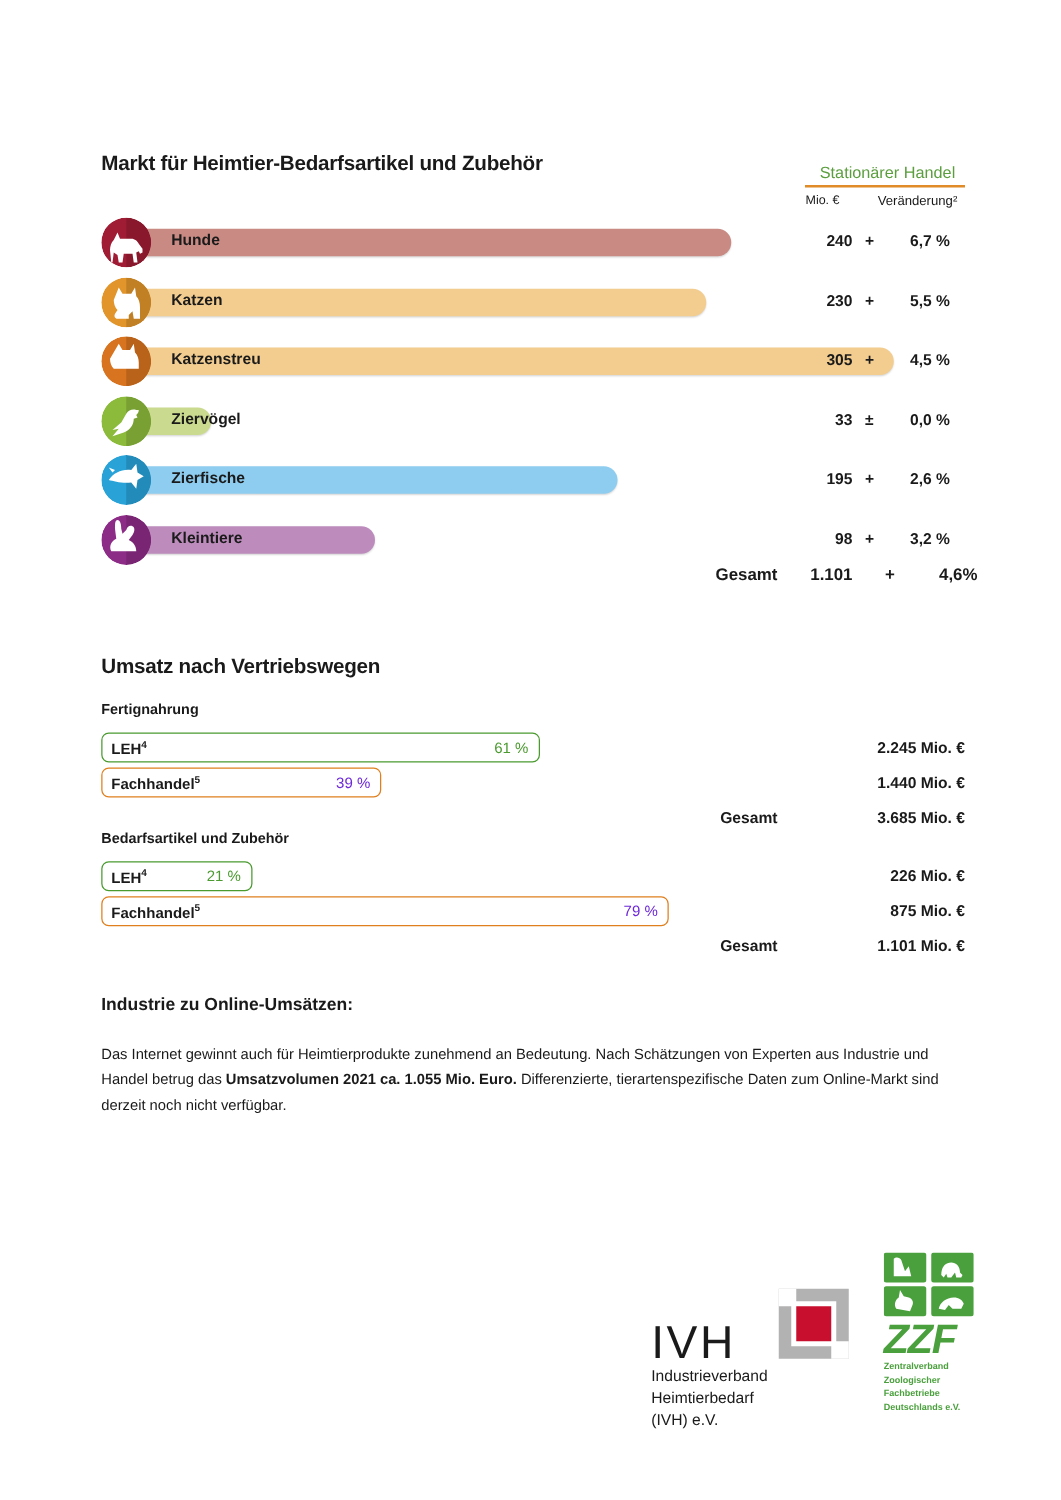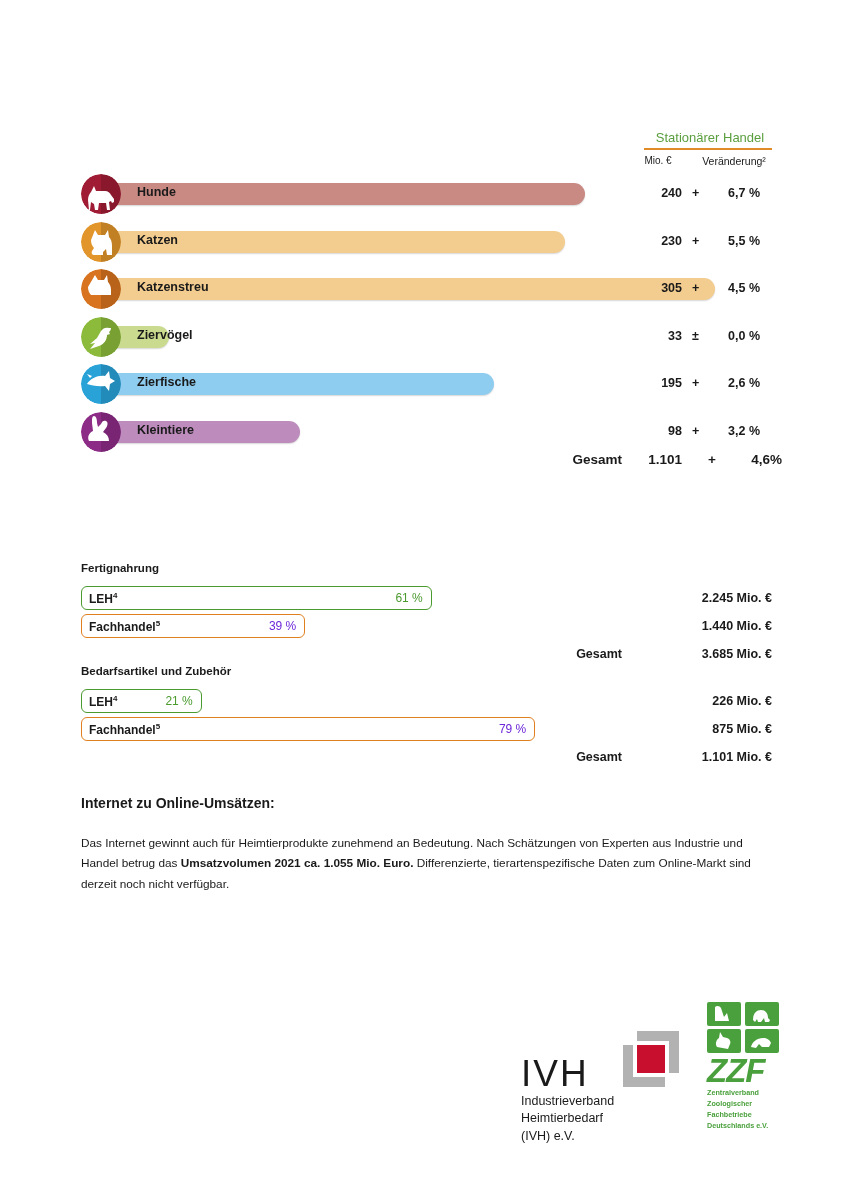--- a/index.html
+++ b/index.html
@@ -151,20 +151,21 @@
     position:absolute; left:707px; top:1088px; width:86px;
     font-size:7.2px; font-weight:bold; line-height:1.52;
     color:#4aa03c; white-space:pre-line;
   }
 </style>
 </head>
 <body>
 
 <div class="page">
 
+  <div class="sec1-title">Markt für Heimtier-Bedarfsartikel und Zubehör</div>
   <div class="col-head">Stationärer Handel</div>
   <div class="col-rule"></div>
   <div class="col-sub-a">Mio. €</div>
   <div class="col-sub-b">Veränderung²</div>
 
   <div class="rows" id="bar-rows">
       <div class="row" style="top: 172px;">
         <div class="bar" style="width: 481.574px; background: rgb(201, 138, 131);"></div>
         <div class="icon-circle">
           <svg viewBox="0 0 40 40">
@@ -255,20 +256,21 @@
       <div class="val-mio" style="left: 624px; top: 423.5px;">98</div>
       <div class="val-chg" style="left: 692px; top: 423.5px;"><span class="sign">+</span><span class="num">3,2 %</span></div>
     </div>
 
   <div class="total-row">
     <div class="total-label">Gesamt</div>
     <div class="total-mio">1.101</div>
     <div class="total-chg"><span class="sign">+</span><span class="num">4,6%</span></div>
   </div>
 
+  <div class="sec2-title">Umsatz nach Vertriebswegen</div>
   <div id="dist-groups">
       <div class="grp-title" style="top: 562px;">Fertignahrung</div>
       <div class="pbar green" style="top: 586px; width: 350.75px;">
         <span class="pbar-label">LEH<sup>4</sup></span>
         <span class="pbar-pct">61 %</span>
       </div>
       <div class="amt" style="top: 591px;">2.245 Mio. €</div>
       <div class="pbar orange" style="top: 614px; width: 224.25px;">
         <span class="pbar-label">Fachhandel<sup>5</sup></span>
         <span class="pbar-pct">39 %</span>
@@ -284,21 +286,21 @@
       <div class="amt" style="top: 694px;">226 Mio. €</div>
       <div class="pbar orange" style="top: 717px; width: 454.25px;">
         <span class="pbar-label">Fachhandel<sup>5</sup></span>
         <span class="pbar-pct">79 %</span>
       </div>
       <div class="amt" style="top: 722px;">875 Mio. €</div>
       <div class="ges-lbl" style="top: 750px;">Gesamt</div>
       <div class="amt" style="top: 750px;">1.101 Mio. €</div>
     </div>
 
-  <div class="note-title">Internet zu Online-Umsätzen:</div>
+  <div class="note-title">Industrie zu Online-Umsätzen:</div>
   <div class="note-body">
     <span>Das Internet gewinnt auch für Heimtierprodukte zunehmend an Bedeutung. Nach Schätzungen von Experten aus Industrie und Handel betrug das </span><b>Umsatzvolumen 2021 ca. 1.055 Mio. Euro.</b><span> Differenzierte, tierartenspezifische Daten zum Online-Markt sind derzeit noch nicht verfügbar.</span>
   </div>
 
   <div class="logos">
     <div class="ivh-word">IVH</div>
     <div class="ivh-sub">Industrieverband
 Heimtierbedarf (IVH) e.V.</div>
     <div class="ivh-mark">
       <svg viewBox="0 0 62 62" width="62" height="62">

